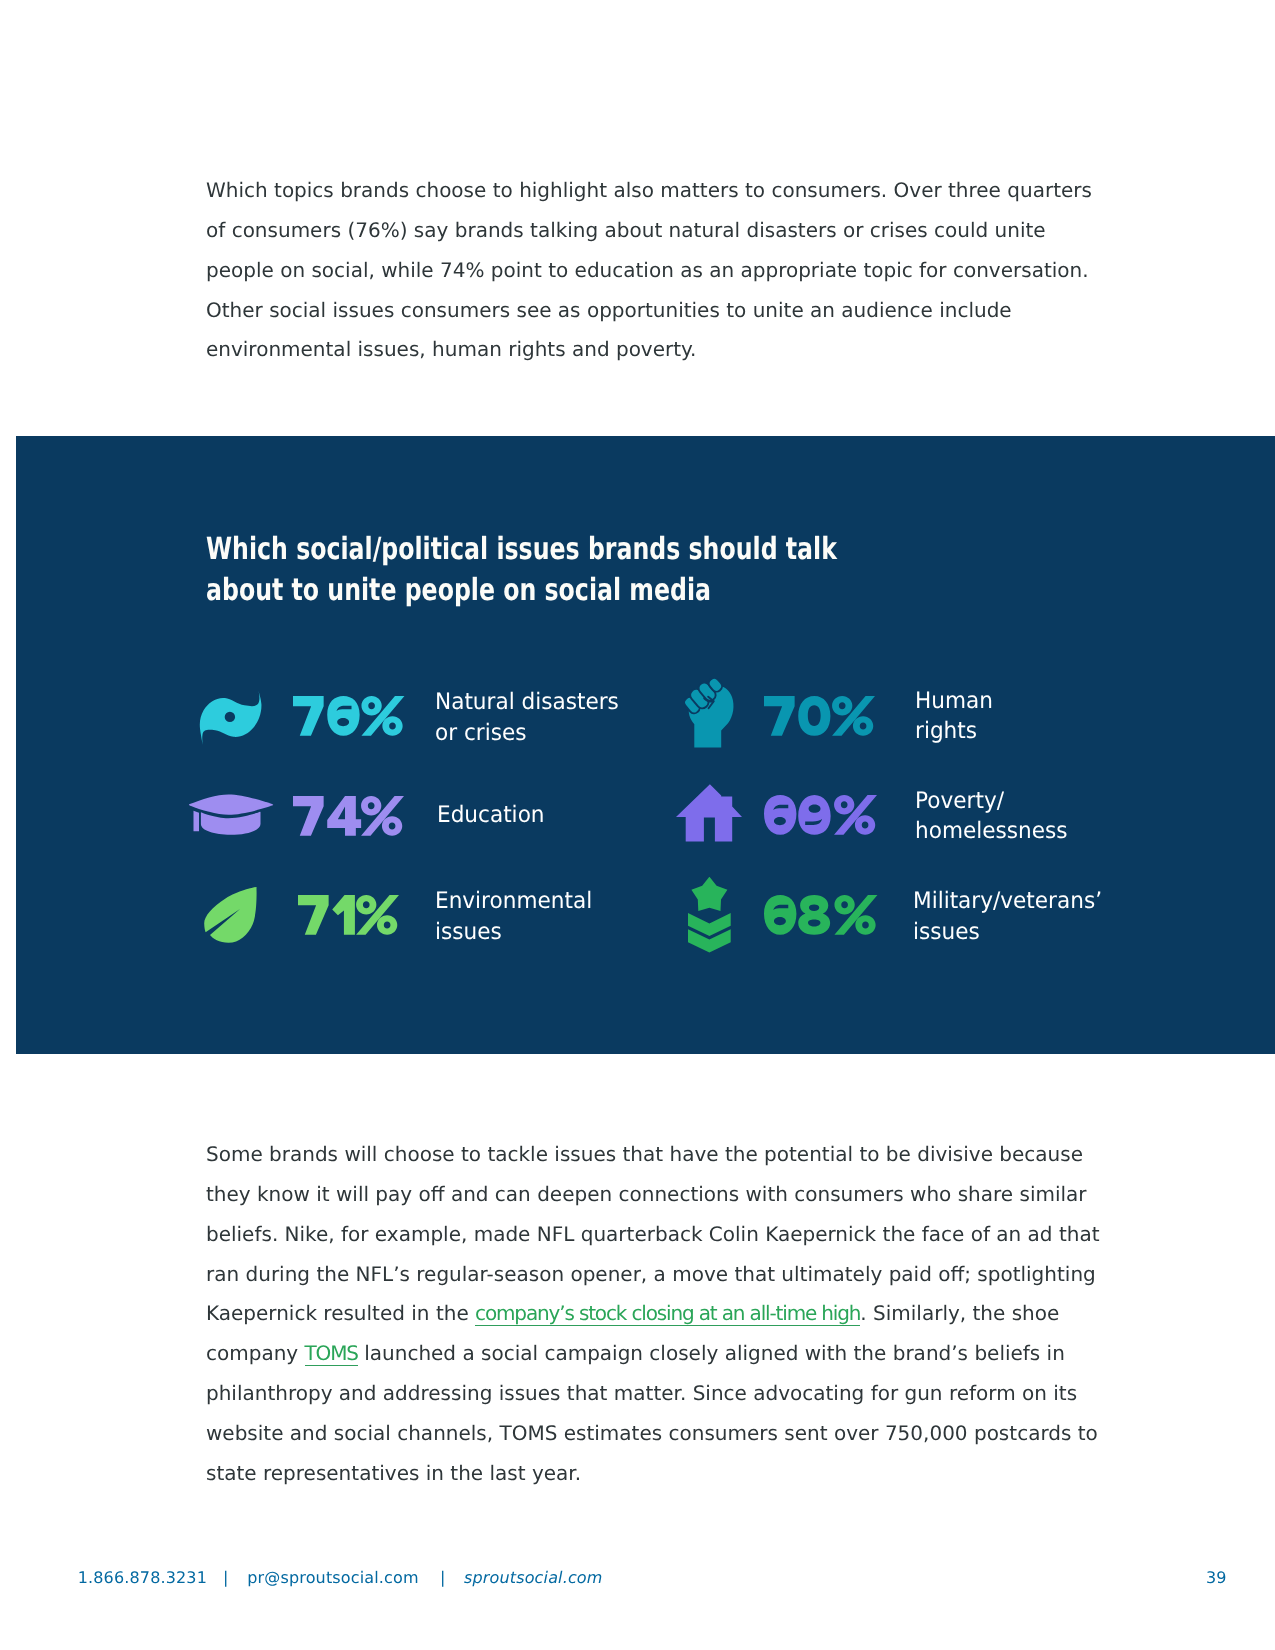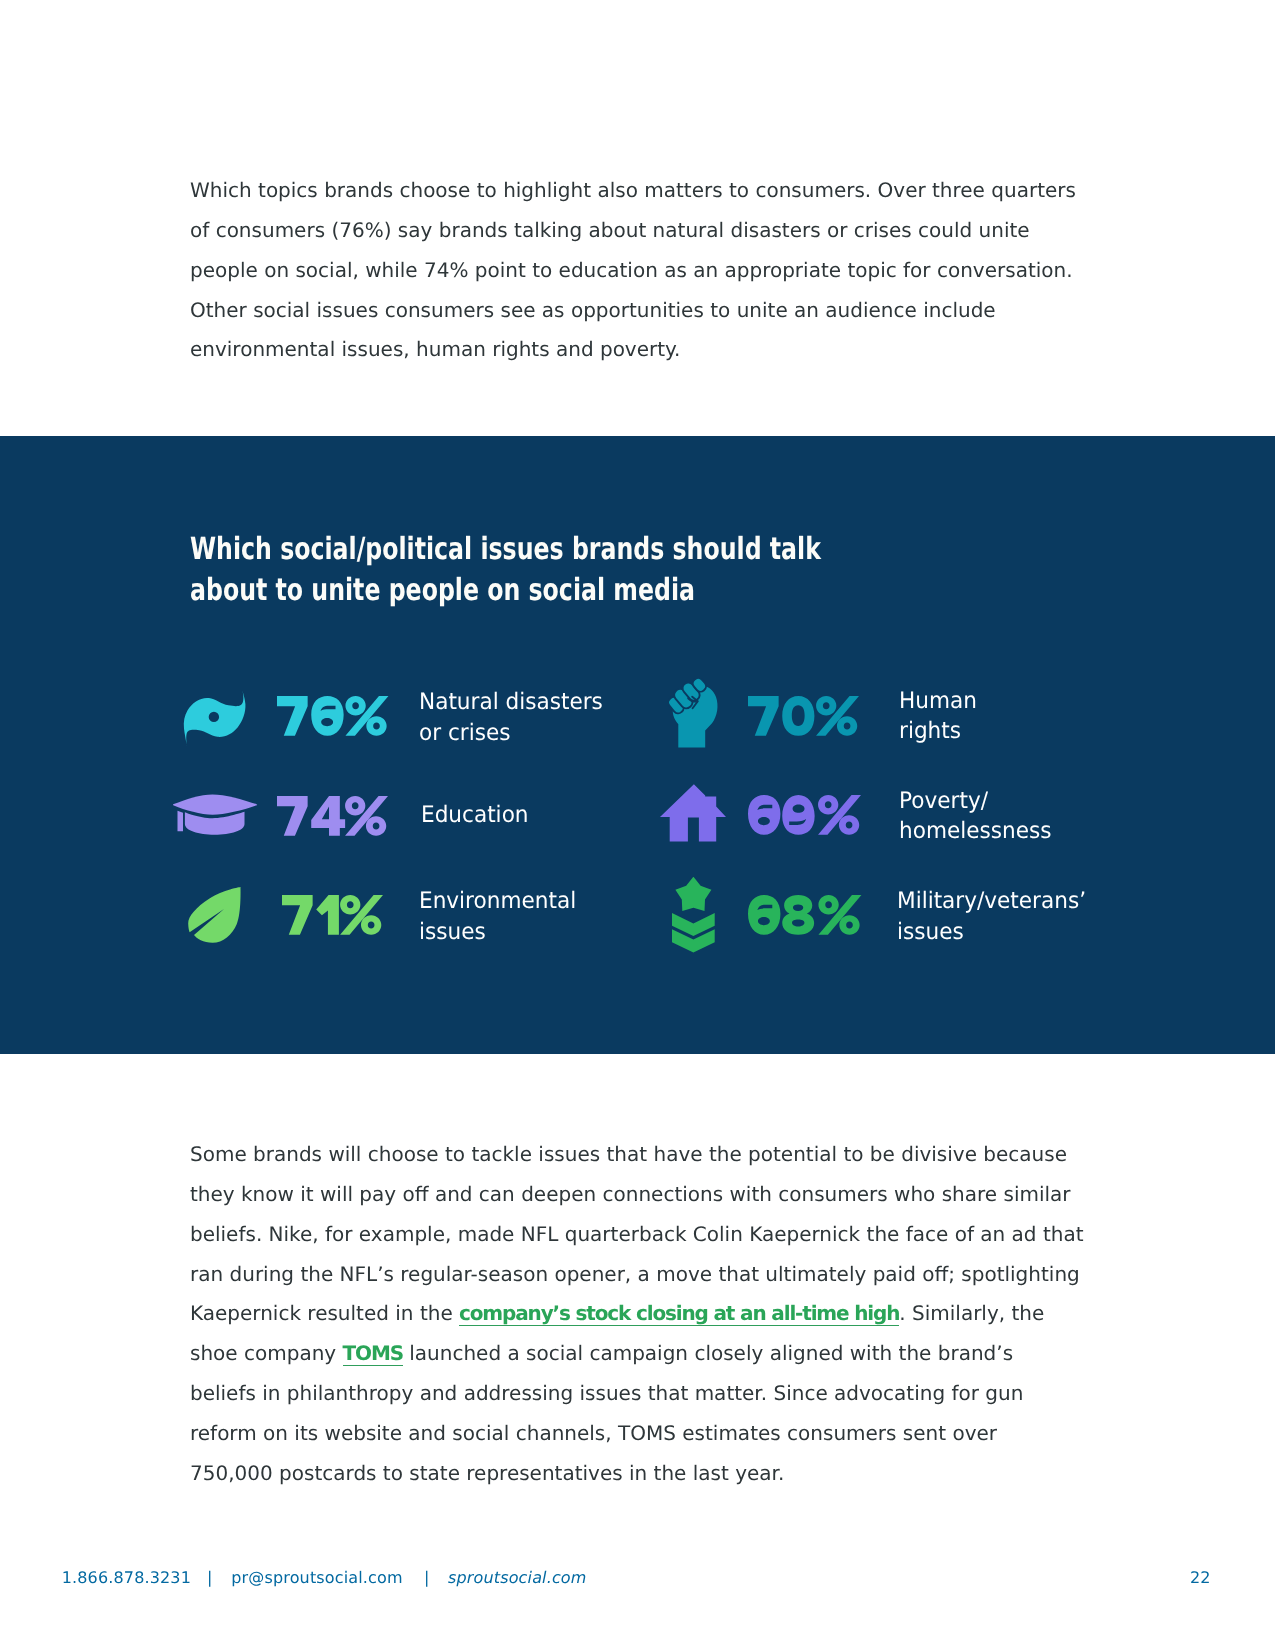--- a/index.html
+++ b/index.html
@@ -1,25 +1,25 @@
 <!DOCTYPE html>
 <html lang="en"><head>
 <meta charset="utf-8">
 <title>Sprout Social Index — page 22</title>
 <style>
   html,body{margin:0;padding:0;}
   body{width:1275px;height:1650px;background:#ffffff;overflow:hidden;
        font-family:"DejaVu Sans",sans-serif;-webkit-font-smoothing:antialiased;text-rendering:geometricPrecision;}
-  .page{position:relative;width:1167px;height:1650px;}
+  .page{position:relative;width:1167px;height:1650px;margin-left:16px;}
 
   .para{position:absolute;left:190px;width:900px;font-size:20px;line-height:39.85px;
         color:#2e3639;}
   #para-top{top:151px;}
   #para-bottom{top:1115px;width:895px;}
-  a.lnk{color:#2aa558;font-weight:bold;text-decoration:none;letter-spacing:-1.15px;
+  a.lnk{color:#2aa558;font-weight:normal;text-decoration:none;letter-spacing:-1.15px;
         border-bottom:1.6px solid #2f9e5c;padding-bottom:0px;}
 
   .band{position:absolute;left:0;top:436px;width:1275px;height:618px;background:#0a3a60;}
 
   .band-title{position:absolute;left:190px;top:528.5px;width:900px;
         font-family:"DejaVu Sans",sans-serif;font-weight:bold;font-size:30.5px;line-height:41px;
         color:#fcfcf8;transform:scaleX(0.7755);transform-origin:left top;}
   .band-title div{white-space:nowrap;}
 
   .stat{position:absolute;}
@@ -162,15 +162,15 @@
   </div>
 
   <p class="para" id="para-bottom"><span>Some brands will choose to tackle issues that have the potential to be divisive because they know it will pay off and can deepen connections with consumers who share similar beliefs. Nike, for example, made NFL quarterback Colin Kaepernick the face of an ad that ran during the NFL’s regular-season opener, a move that ultimately paid off; spotlighting Kaepernick resulted in the </span><a class="lnk">company’s stock closing at an all-time high</a><span>. Similarly, the shoe company </span><a class="lnk">TOMS</a><span> launched a social campaign closely aligned with the brand’s beliefs in philanthropy and addressing issues that matter. Since advocating for gun reform on its website and social channels, TOMS estimates consumers sent over 750,000 postcards to state representatives in the last year.</span></p>
 
   <div class="footer">
     <span class="f-phone">1.866.878.3231</span>
     <span class="f-s1">|</span>
     <span class="f-email">pr@sproutsocial.com</span>
     <span class="f-s2">|</span>
     <span class="f-site">sproutsocial.com</span>
-    <span class="f-page">22</span>
+    <span class="f-page">39</span>
   </div>
 </div>
 
 </body></html>

